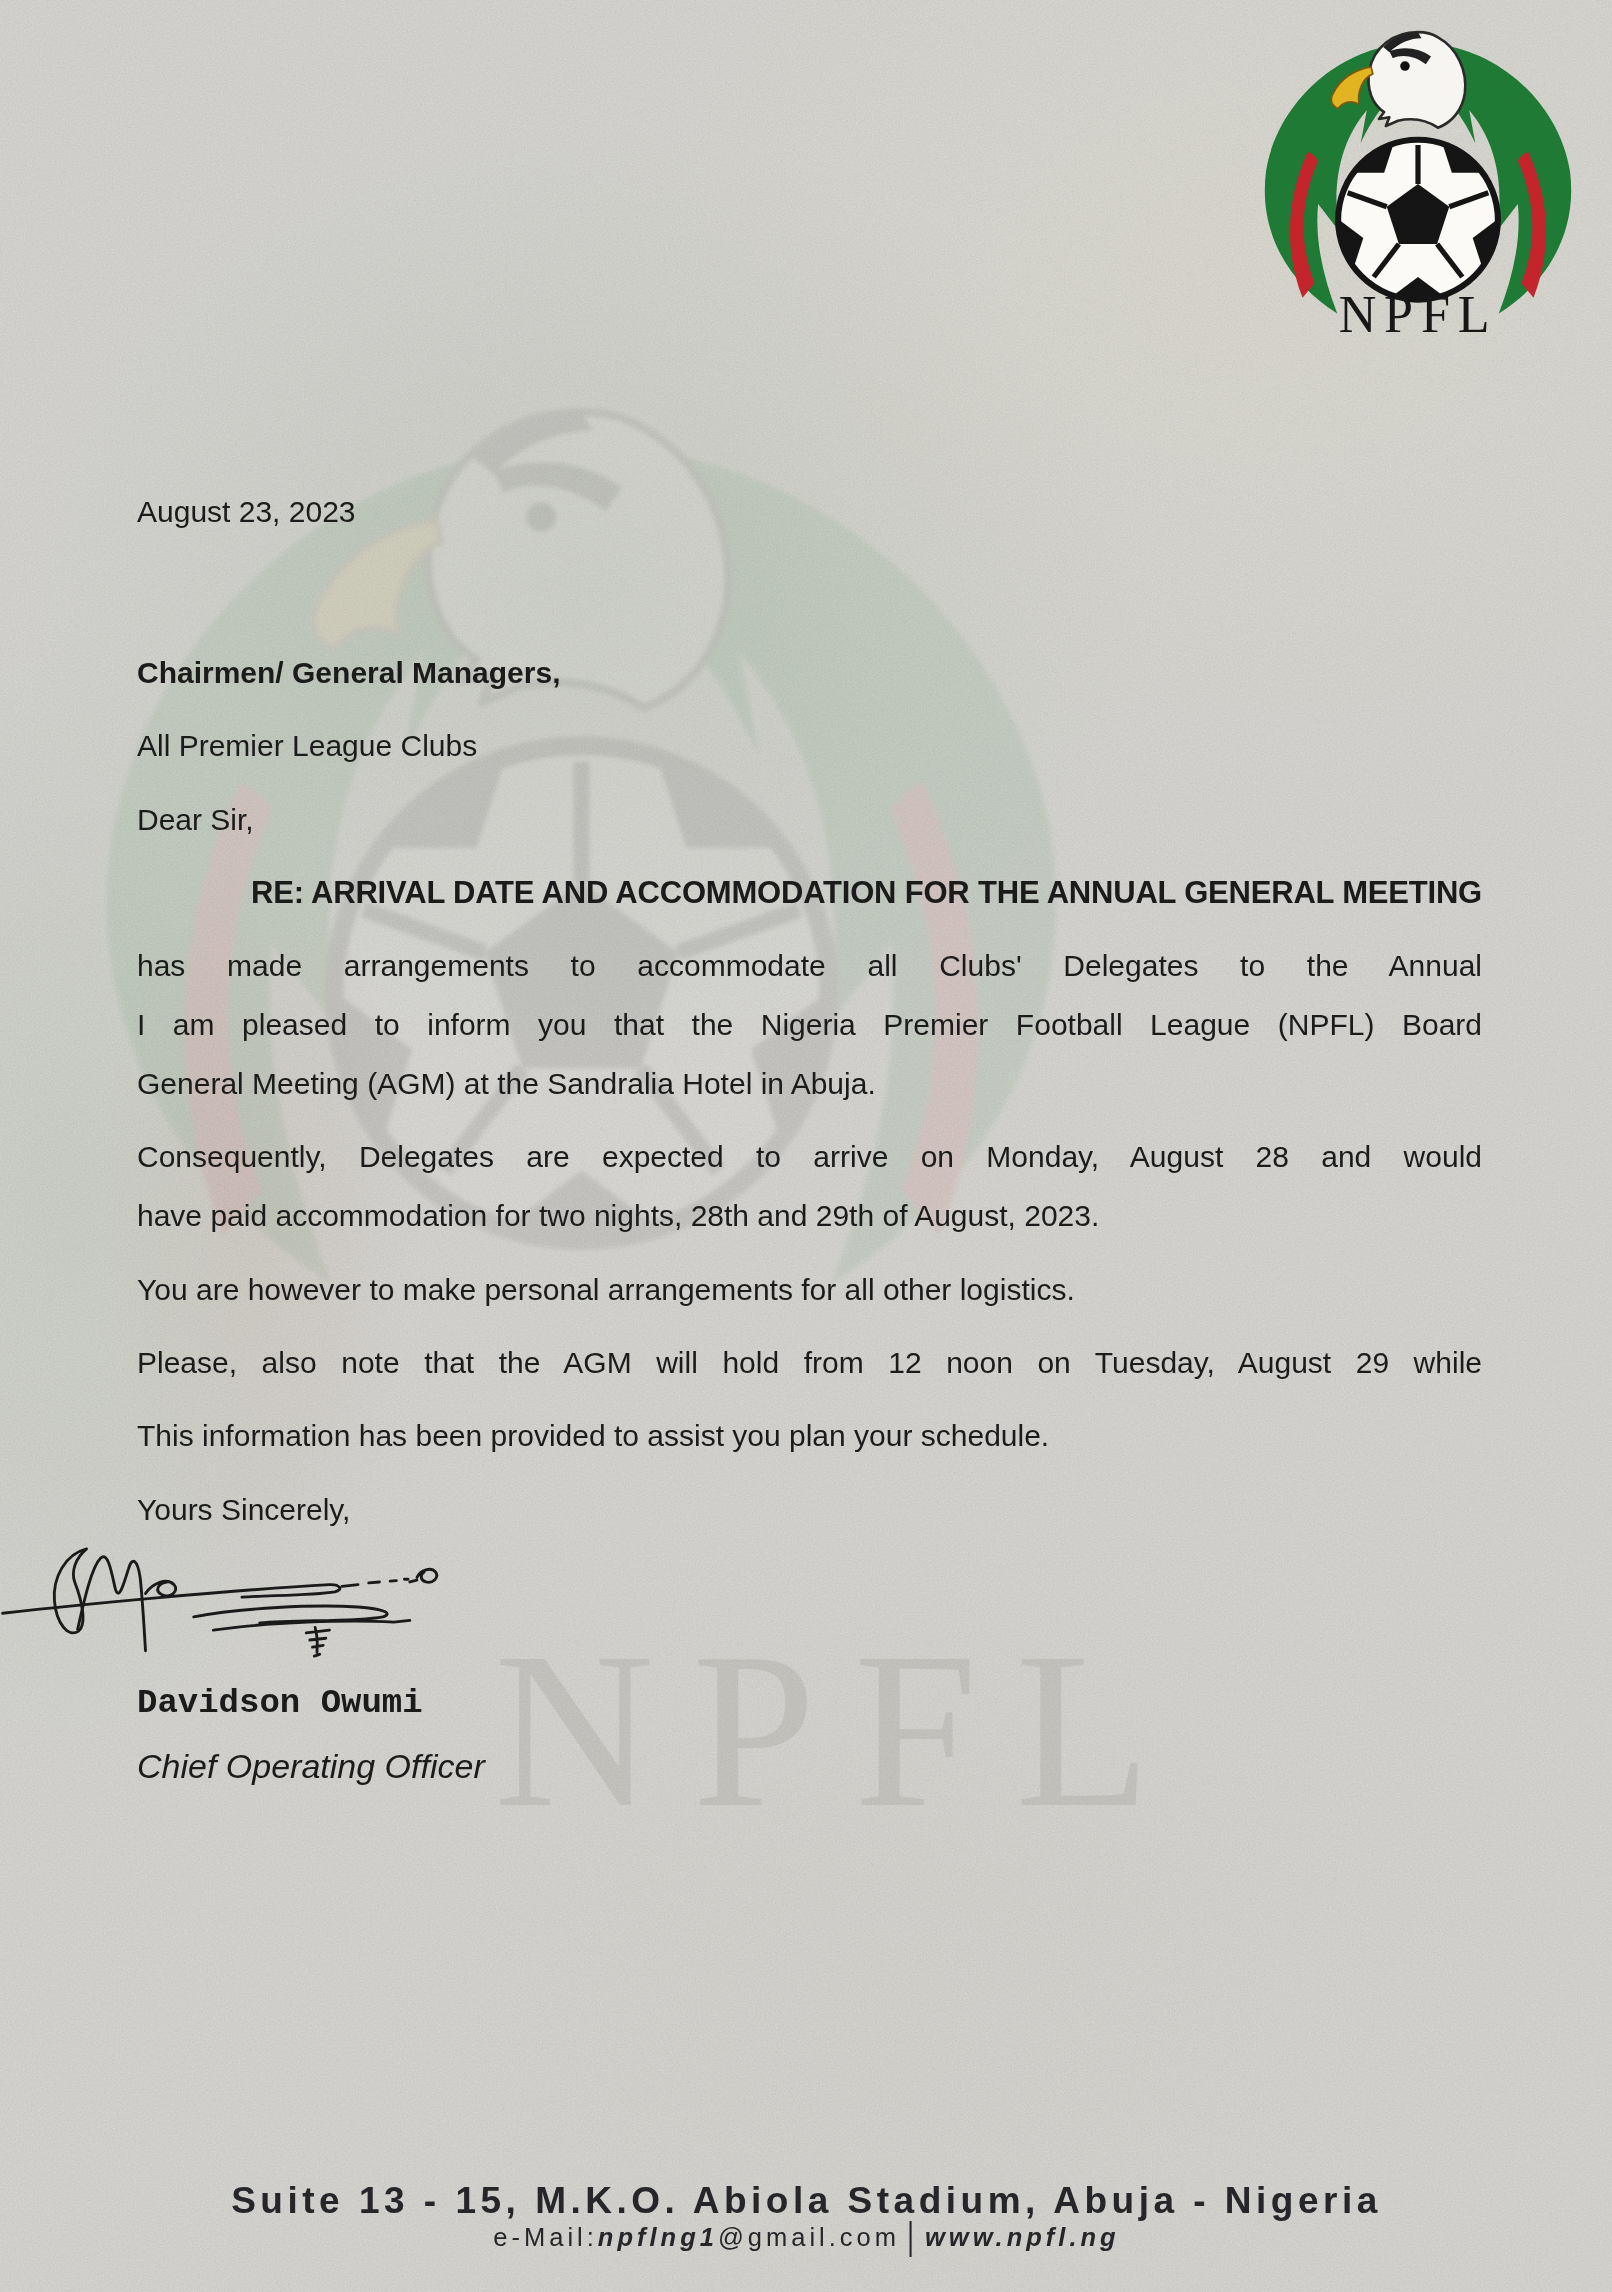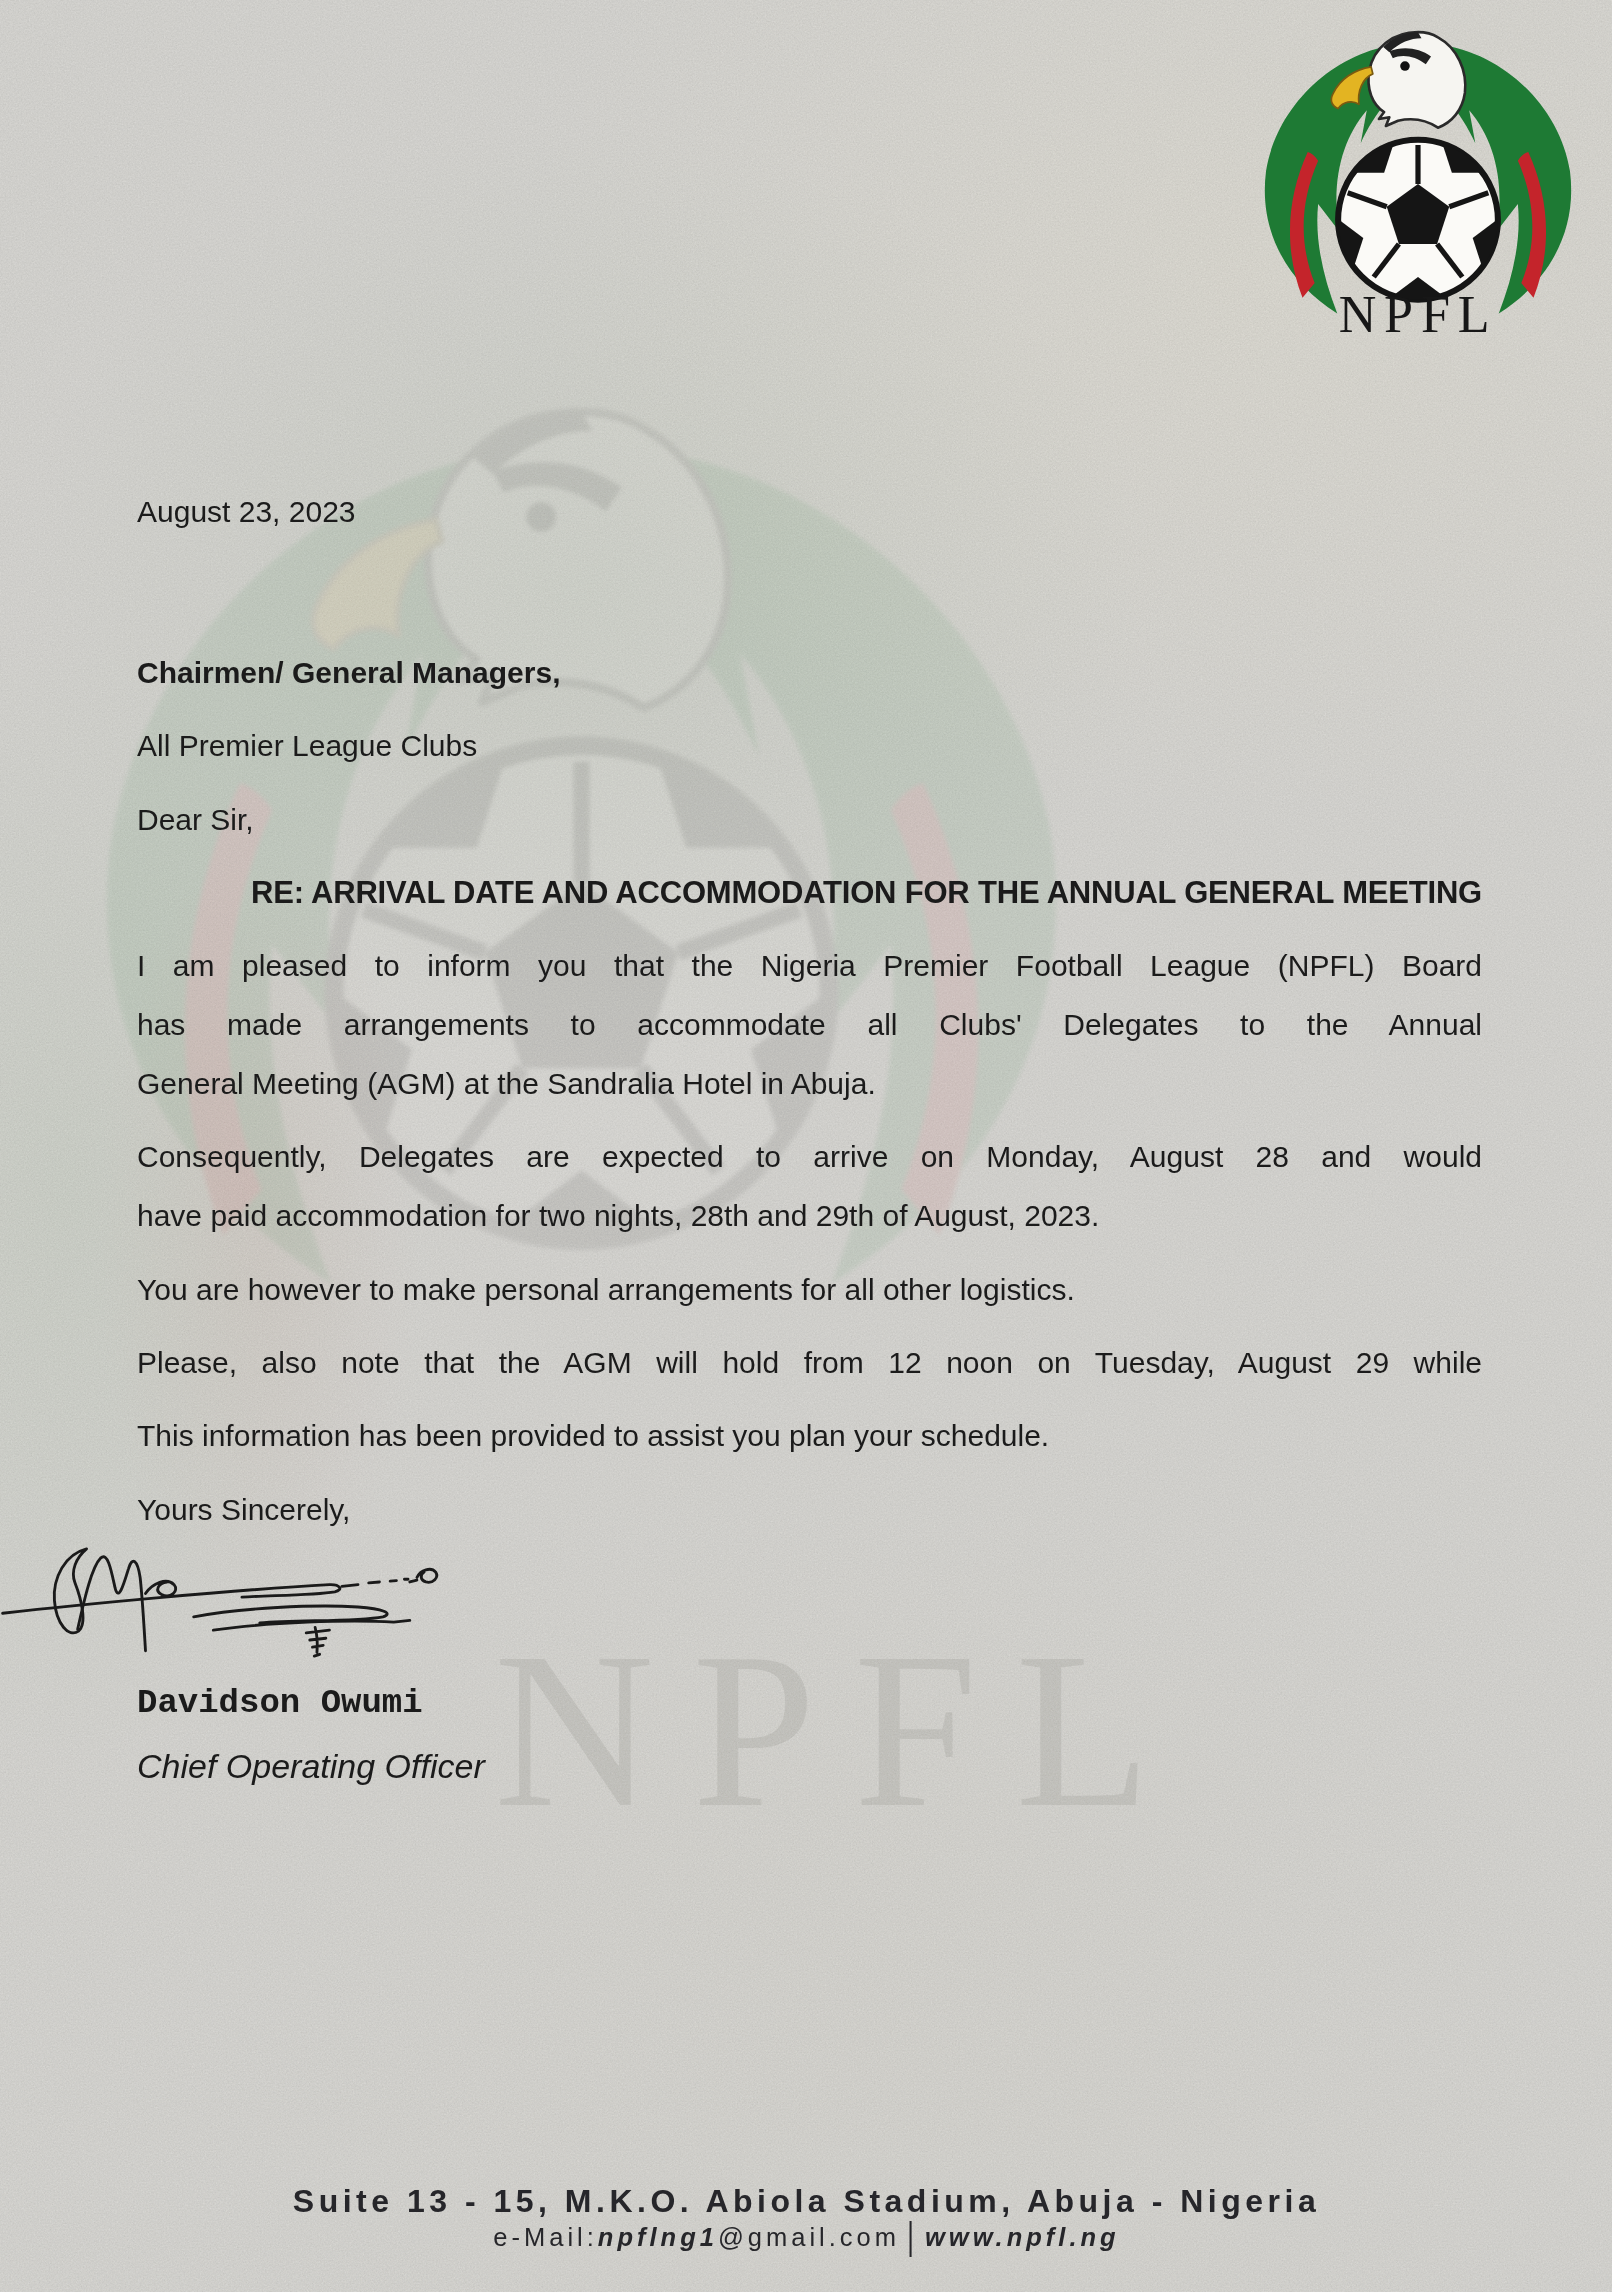--- a/index.html
+++ b/index.html
@@ -70,21 +70,21 @@
   .sig-name { font-weight: bold; font-size: 34px !important; margin-bottom: 3.6px !important; font-family: Liberation Mono, monospace; }
   .sig-title { font-weight: normal; font-style: italic; font-size: 34px !important; }
 
   
   .footer {
     position: absolute; left: 0; right: 0; top: 2183px;
     text-align: center;
     color: #26262a;
   }
   .footer .addr {
-    font-size: 32px; font-weight: bold; letter-spacing: 4.5px; line-height: 36px;
+    font-size: 37px; font-weight: bold; letter-spacing: 4.5px; line-height: 36px;
   }
   .footer .contact {
     font-size: 25.5px; letter-spacing: 4px; line-height: 36px;
   }
   .footer .contact .bold-part { font-weight: bold; font-style: italic; }
   .footer .contact .sep {
     font-weight: 400; display: inline-block;
     transform: scaleY(1.55); transform-origin: center 60%;
     padding: 0 7.2px;
   }
@@ -188,22 +188,22 @@
 
   <main class="letter">
     <p class="date-line">August 23, 2023</p>
     <p class="bold">Chairmen/ General Managers,</p>
     <p>All Premier League Clubs</p>
     <p>Dear Sir,</p>
     <p class="subject-line">RE: ARRIVAL DATE AND ACCOMMODATION FOR THE ANNUAL GENERAL MEETING</p>
 
     <div>
         <p class="body-para">
+          <span class="ln full">has made arrangements to accommodate all Clubs' Delegates to the Annual</span>
           <span class="ln full">I am pleased to inform you that the Nigeria Premier Football League (NPFL) Board</span>
-          <span class="ln full">has made arrangements to accommodate all Clubs' Delegates to the Annual</span>
           <span class="ln">General Meeting (AGM) at the Sandralia Hotel in Abuja.</span>
         </p>
         <p class="body-para">
           <span class="ln full">Consequently, Delegates are expected to arrive on Monday, August 28 and would</span>
           <span class="ln">have paid accommodation for two nights, 28th and 29th of August, 2023.</span>
         </p>
         <p class="body-para">
           <span class="ln">You are however to make personal arrangements for all other logistics.</span>
         </p>
         <p class="body-para">

